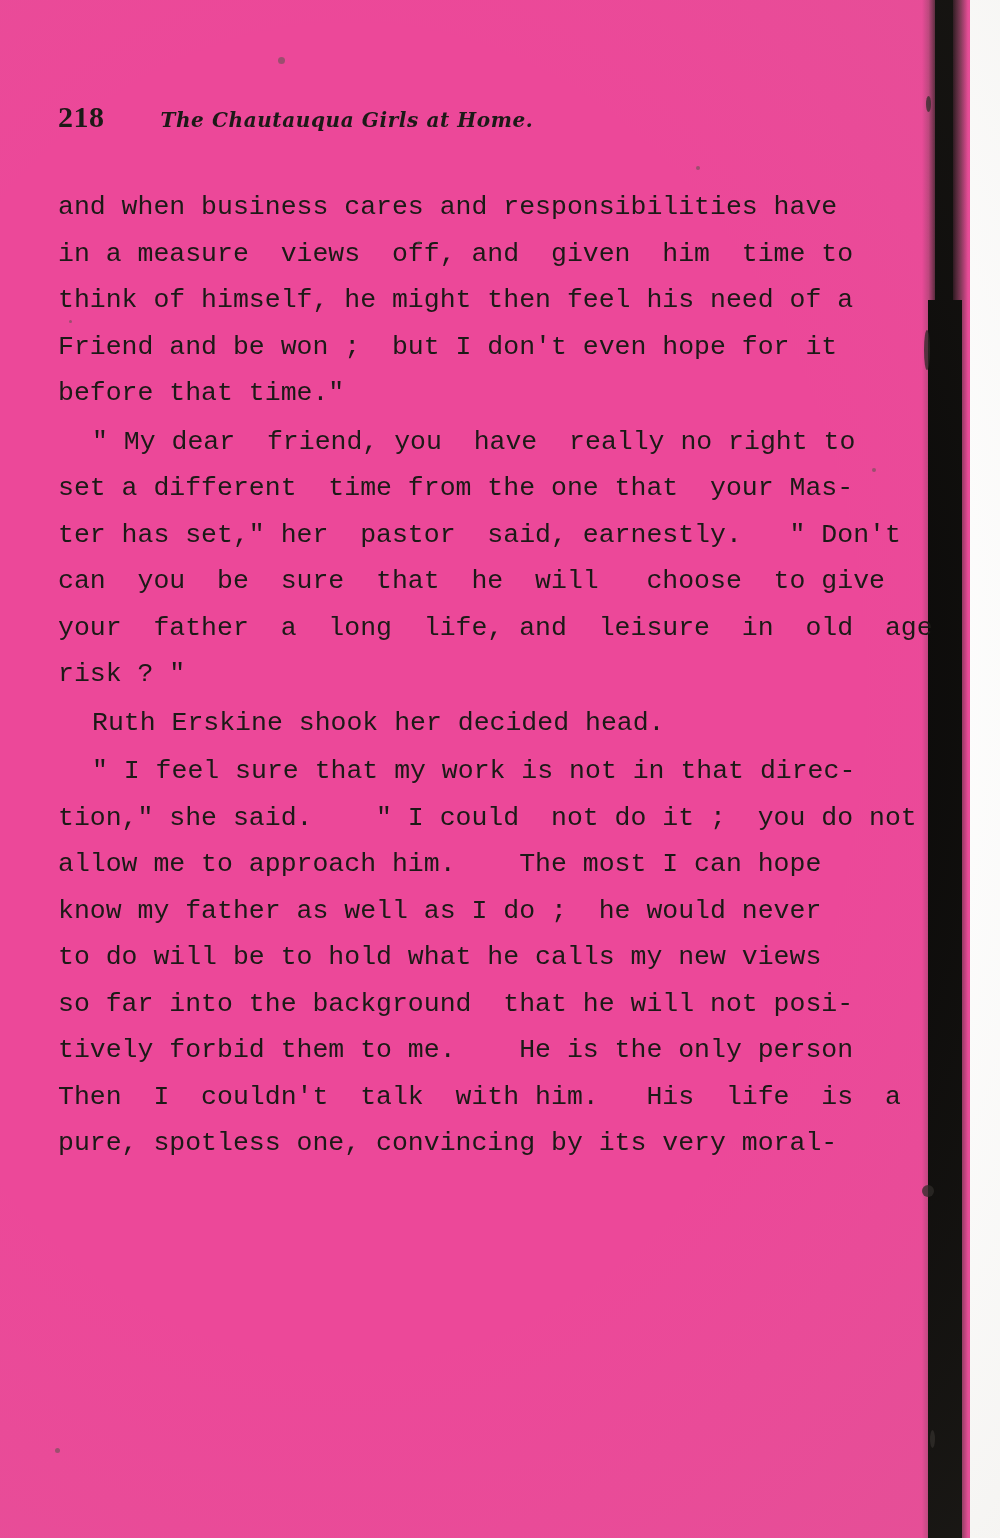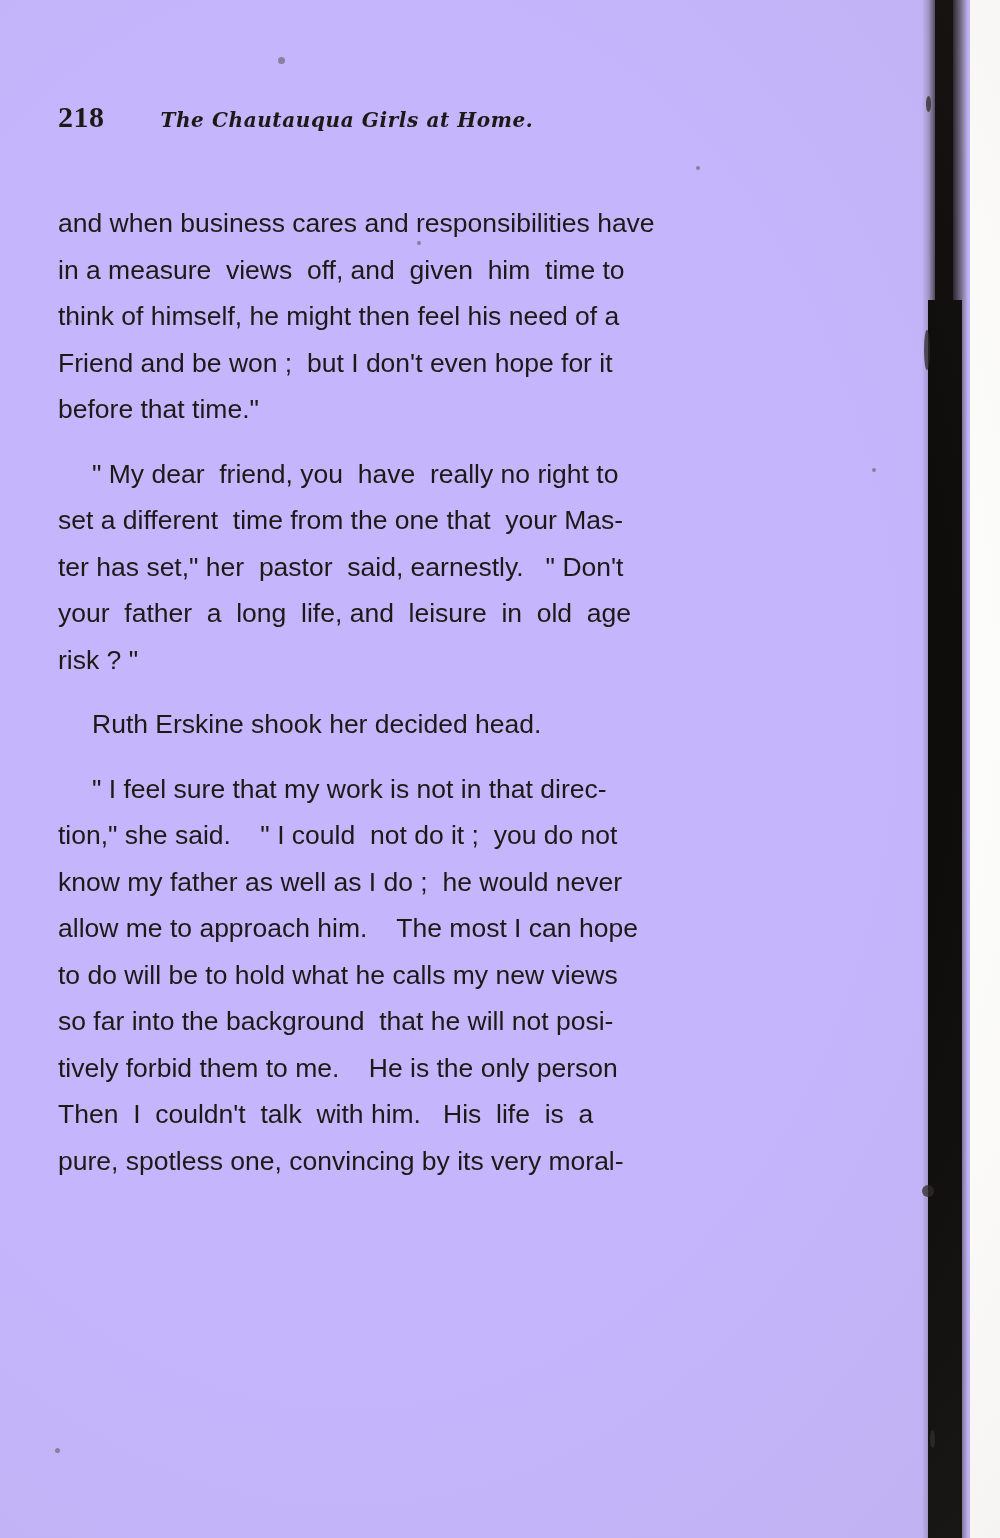--- a/index.html
+++ b/index.html
@@ -4,21 +4,21 @@
 <style>
   html, body {
     margin: 0;
     padding: 0;
     background: #ffffff;
   }
   #page {
     position: relative;
     width: 1000px;
     height: 1538px;
-    background: #c4b5fd;
+    background: #ec4899;
     overflow: hidden;
     font-family: "Liberation Serif", serif;
     color: #1c1a17;
   }
 
   
   #page::before {
     content: "";
     position: absolute;
     inset: 0;
@@ -102,25 +102,25 @@
   }
 
   .body-text {
     position: absolute;
     left: 58px;
     top: 182px;
     width: 714px;
     z-index: 4;
   }
   .para {
-    margin: 18px 0 0px 0;
+    margin: 2px 0 0px 0;
     font-size: 26.5px;
     line-height: 46.5px;
     text-align: justify;
-    font-family: Liberation Sans, sans-serif;
+    font-family: Liberation Mono, monospace;
   }
   .para .line {
     display: block;
     white-space: pre;
   }
   .para .line.j {
     display: flex;
     justify-content: space-between;
   }
   .para .line.j > span { white-space: pre; }
@@ -152,33 +152,34 @@
       <span class="line j"><span>in a measure  views  off, and  given  him  time to</span></span>
       <span class="line j"><span>think of himself, he might then feel his need of a</span></span>
       <span class="line j"><span>Friend and be won ;  but I don't even hope for it</span></span>
       <span class="line">before that time."</span>
     </p>
 
     <p class="para">
       <span class="line j indent"><span>" My dear  friend, you  have  really no right to</span></span>
       <span class="line j"><span>set a different  time from the one that  your Mas-</span></span>
       <span class="line j"><span>ter has set," her  pastor  said, earnestly.   " Don't</span></span>
+      <span class="line j"><span>can  you  be  sure  that  he  will   choose  to give</span></span>
       <span class="line j"><span>your  father  a  long  life, and  leisure  in  old  age</span></span>
       <span class="line">risk ? "</span>
     </p>
 
     <p class="para">
       <span class="line indent">Ruth Erskine shook her decided head.</span>
     </p>
 
     <p class="para">
       <span class="line j indent"><span>" I feel sure that my work is not in that direc-</span></span>
       <span class="line j"><span>tion," she said.    " I could  not do it ;  you do not</span></span>
+      <span class="line j"><span>allow me to approach him.    The most I can hope</span></span>
       <span class="line j"><span>know my father as well as I do ;  he would never</span></span>
-      <span class="line j"><span>allow me to approach him.    The most I can hope</span></span>
       <span class="line j"><span>to do will be to hold what he calls my new views</span></span>
       <span class="line j"><span>so far into the background  that he will not posi-</span></span>
       <span class="line j"><span>tively forbid them to me.    He is the only person</span></span>
       <span class="line j"><span>Then  I  couldn't  talk  with him.   His  life  is  a</span></span>
       <span class="line j"><span>pure, spotless one, convincing by its very moral-</span></span>
     </p>
 
   </div>
 
   <div class="speck-pg" style="left:278px; top:57px; width:7px; height:7px;"></div>

